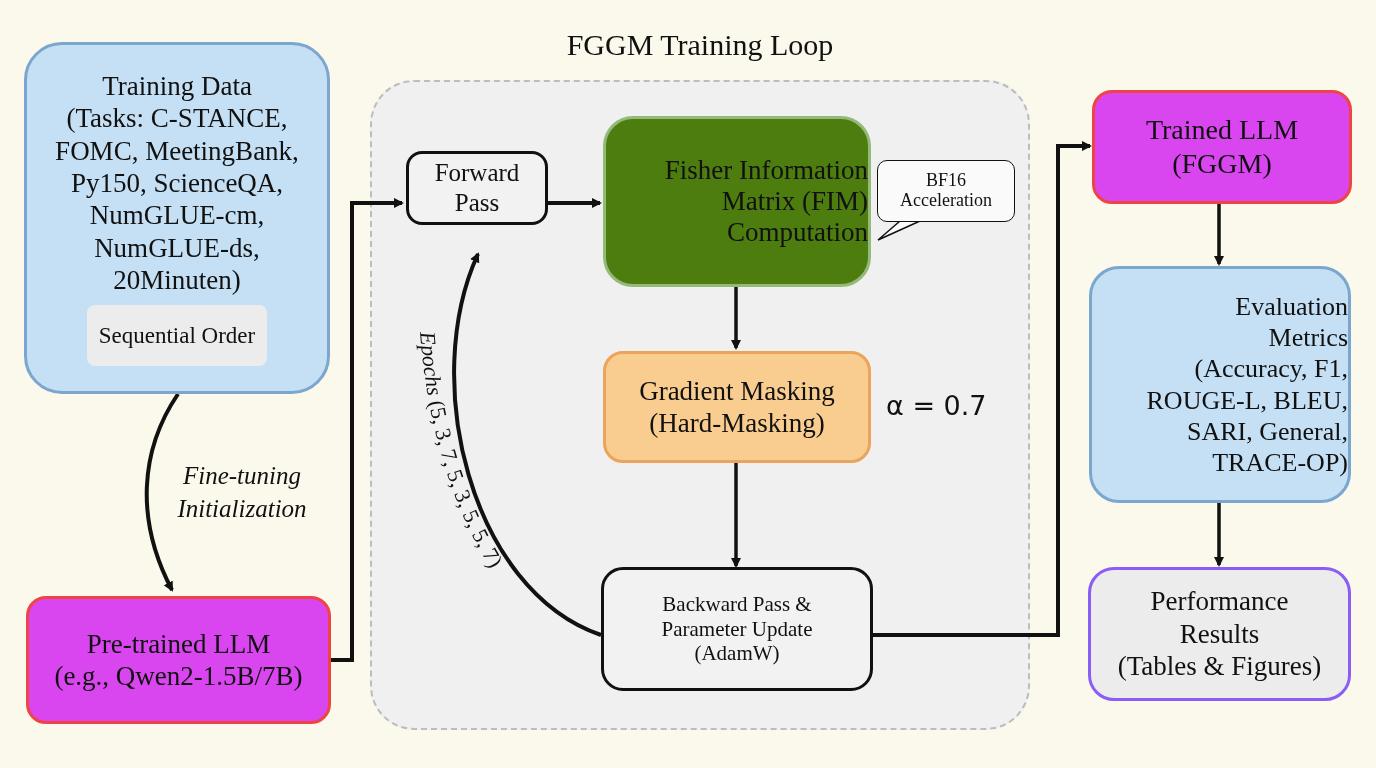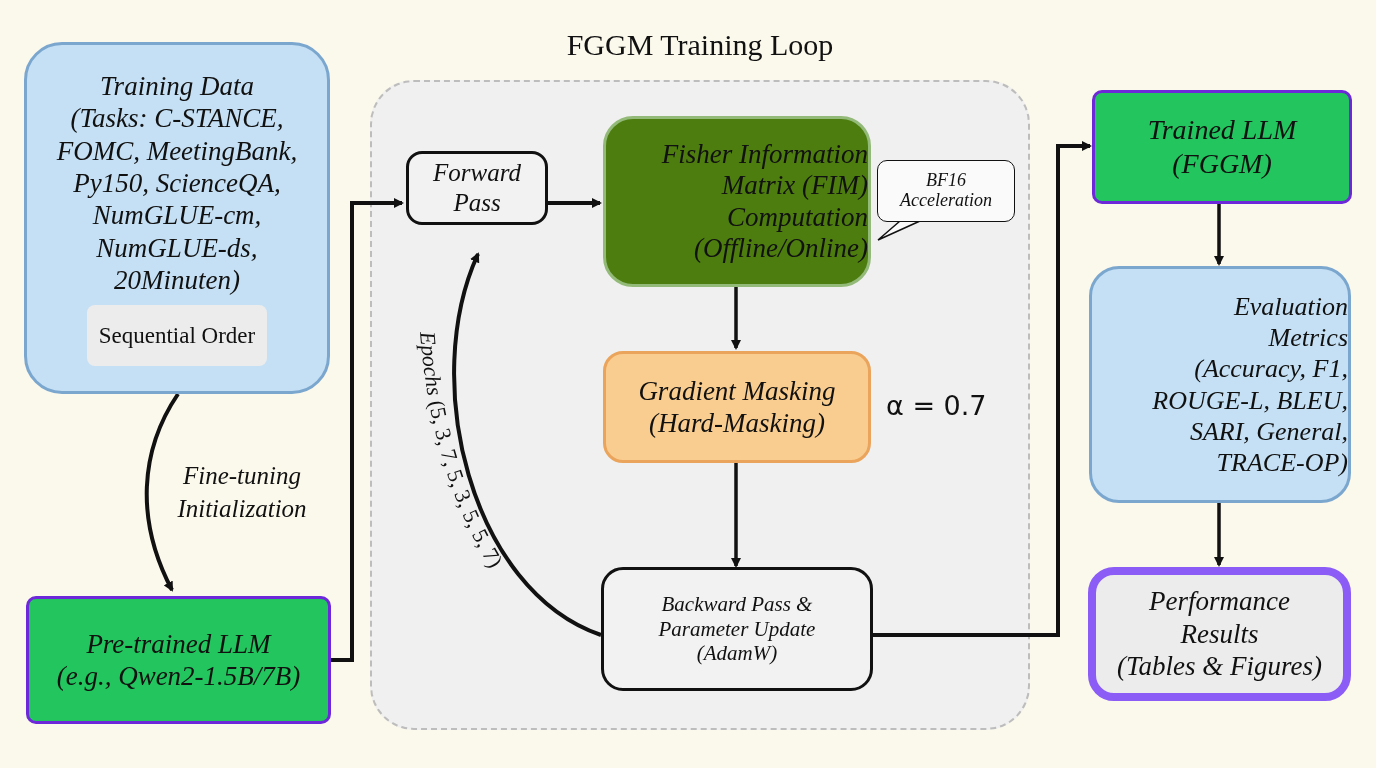--- a/index.html
+++ b/index.html
@@ -9,26 +9,26 @@
     font-family: "Liberation Serif", "DejaVu Serif", serif;
     color: #111;
   }
   .abs { position: absolute; }
   .box {
     position: absolute; box-sizing: border-box;
     display: flex; flex-direction: column; align-items: center; justify-content: center;
     text-align: center; line-height: 1.2;
   }
   .blue { background: #c5e0f4; border: 3px solid #7ba7cf; border-radius: 38px; }
-  .peach { background: #22c55e; border: 3px solid #6d28d9; border-radius: 10px; }
+  .peach { background: #d946ef; border: 3px solid #ef4444; border-radius: 20px; }
   .green { background: #4d7c0f; border: 3px solid #93ba78; border-radius: 30px; align-items: flex-end; }
   .orange { background: #f9cc8f; border: 3px solid #eaa45b; border-radius: 20px; }
   .plain { background: #f2f2f2; border: 3px solid #111; border-radius: 22px; }
-  .plain2 { background: #ececec; border: 8px solid #8b5cf6; border-radius: 26px; }
-  .line { display: block; font-style: italic; }
+  .plain2 { background: #ececec; border: 3px solid #8b5cf6; border-radius: 26px; }
+  .line { display: block; }
   .title {
     left: 370px; width: 660px; top: 28px; text-align: center;
     font-weight: normal; font-size: 30px;
   }
   .loop-region {
     left: 370px; top: 80px; width: 660px; height: 650px; box-sizing: border-box;
     background: #f0f0f0; border: 2px dashed #bdbdbd; border-radius: 44px;
   }
   .seq-pill {
     background: #ececec; border-radius: 8px; padding: 17px 12px; margin-top: 8px;
@@ -108,21 +108,20 @@
 
 <div class="box plain" style="left:406px; top:151px; width:142px; height:74px; font-size:25px; border-radius:16px;">
   <span class="line">Forward</span>
   <span class="line">Pass</span>
 </div>
 
 <div class="box green" style="left:603px; top:116px; width:268px; height:171px; font-size:27px; line-height:1.15;">
   <span class="line">Fisher Information</span>
   <span class="line">Matrix (FIM)</span>
   <span class="line">Computation</span>
-  <span class="line">(Offline/Online)</span>
 </div>
 
 <div class="box bubble">
   <span class="line">BF16</span>
   <span class="line">Acceleration</span>
 </div>
 
 <div class="box orange" style="left:603px; top:351px; width:268px; height:112px; font-size:27px;">
   <span class="line">Gradient Masking</span>
   <span class="line">(Hard-Masking)</span>

